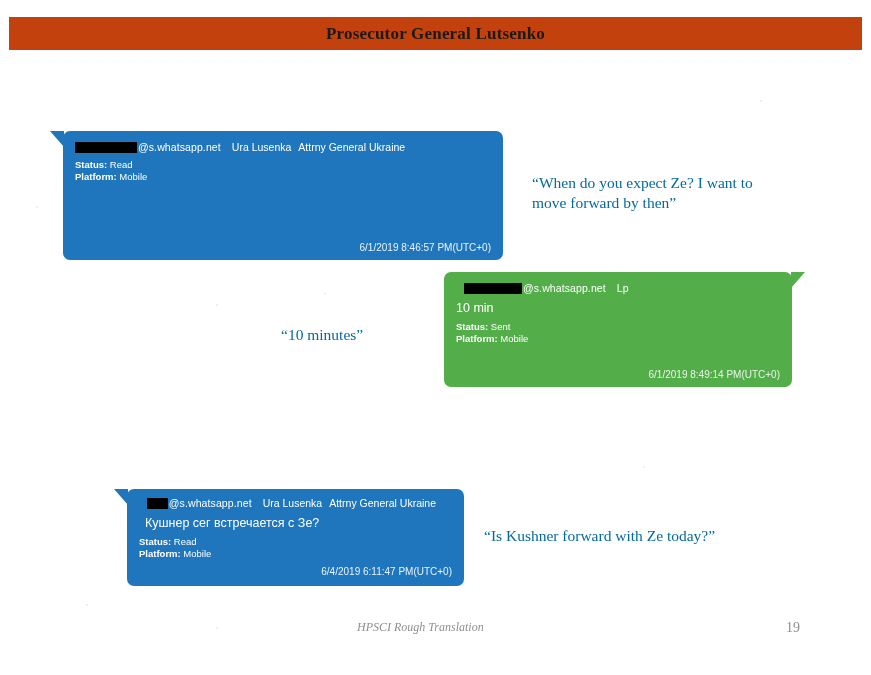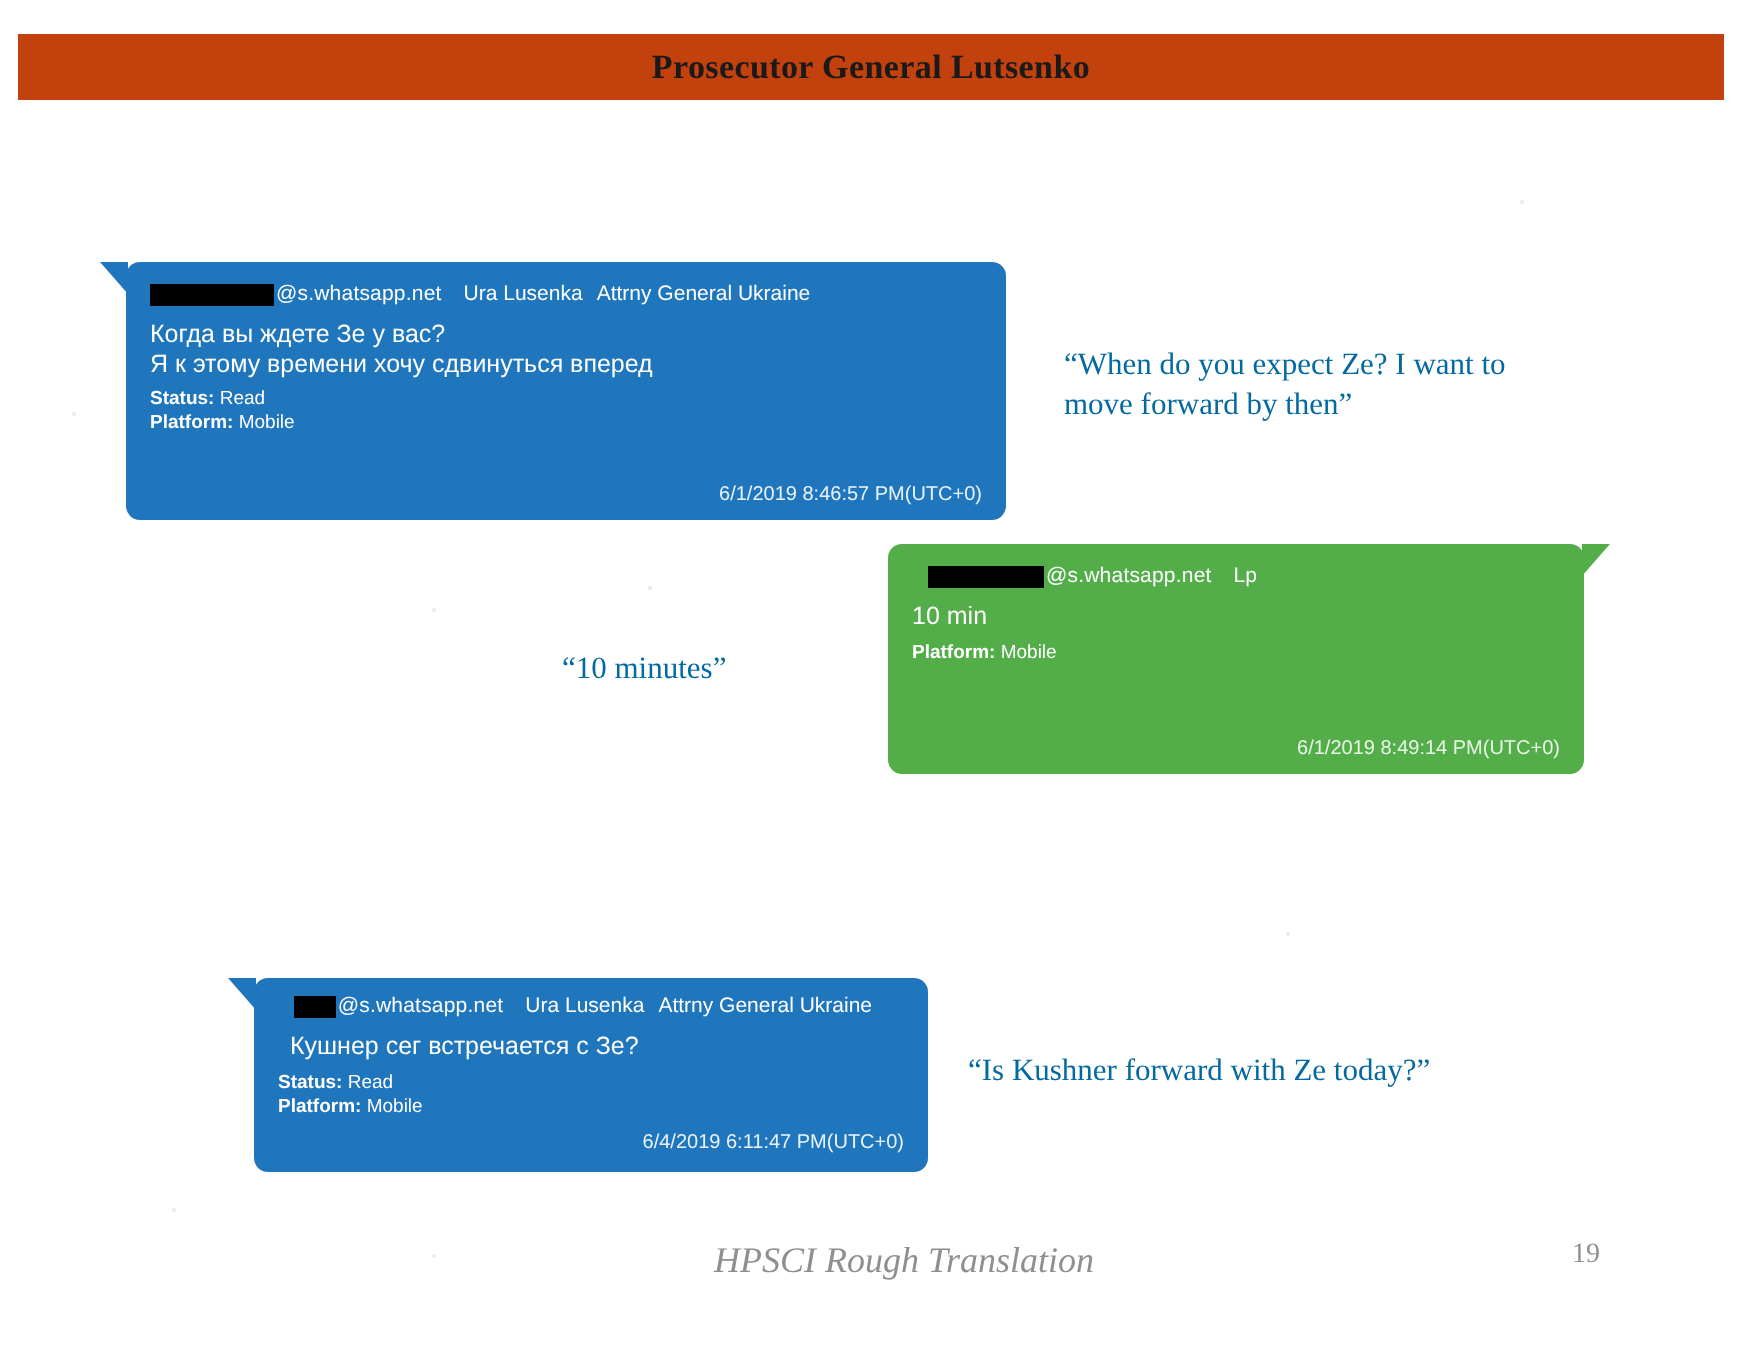--- a/index.html
+++ b/index.html
@@ -132,21 +132,21 @@
     color: #0369a1;
   }
 
   
   .footer-note {
     position: absolute;
     left: 357px;
     top: 620px;
     font-family: "Liberation Serif", serif;
     font-style: italic;
-    font-size: 18px;
+    font-size: 12px;
     color: #8f8f8f;
   }
   .page-number {
     position: absolute;
     left: 786px;
     top: 620px;
     font-family: Liberation Serif, serif;
     font-size: 14px;
     color: #8f8f8f;
   }
@@ -170,22 +170,20 @@
 
 <div class="bubble blue" style="left:63px; top:131px; width:440px; height:129px;">
   <div class="tail"></div>
   <div class="bubble-body">
     <div class="sender-line">
       <span class="redaction" style="width:62px;"></span>
       <span class="sender-handle">@s.whatsapp.net</span>
       <span class="sender-name">Ura Lusenka</span>
       <span class="sender-name2">Attrny General Ukraine</span>
     </div>
-    <div class="msg-text">Когда вы ждете Зе у вас?
-Я к этому времени хочу сдвинуться вперед</div>
     <div class="meta">
       <div class="meta-row">
         <b>Status:</b>
         <span class="val">Read</span>
       </div>
       <div class="meta-row">
         <b>Platform:</b>
         <span class="val">Mobile</span>
       </div>
     </div>
@@ -198,20 +196,24 @@
 <div class="bubble green" style="left:444px; top:272px; width:348px; height:115px;">
   <div class="tail"></div>
   <div class="bubble-body">
     <div class="sender-line green-align" style="padding-left:8px;">
       <span class="redaction" style="width:58px;"></span>
       <span class="sender-handle">@s.whatsapp.net</span>
       <span class="sender-name">Lp</span>
     </div>
     <div class="msg-text green-text">10 min</div>
     <div class="meta">
+      <div class="meta-row">
+        <b>Status:</b>
+        <span class="val">Sent</span>
+      </div>
       <div class="meta-row">
         <b>Platform:</b>
         <span class="val">Mobile</span>
       </div>
     </div>
     <div class="timestamp">6/1/2019 8:49:14 PM(UTC+0)</div>
   </div>
 </div>
 
 <div class="translation" style="left:281px; top:325px; width:200px;">“10 minutes”</div>

